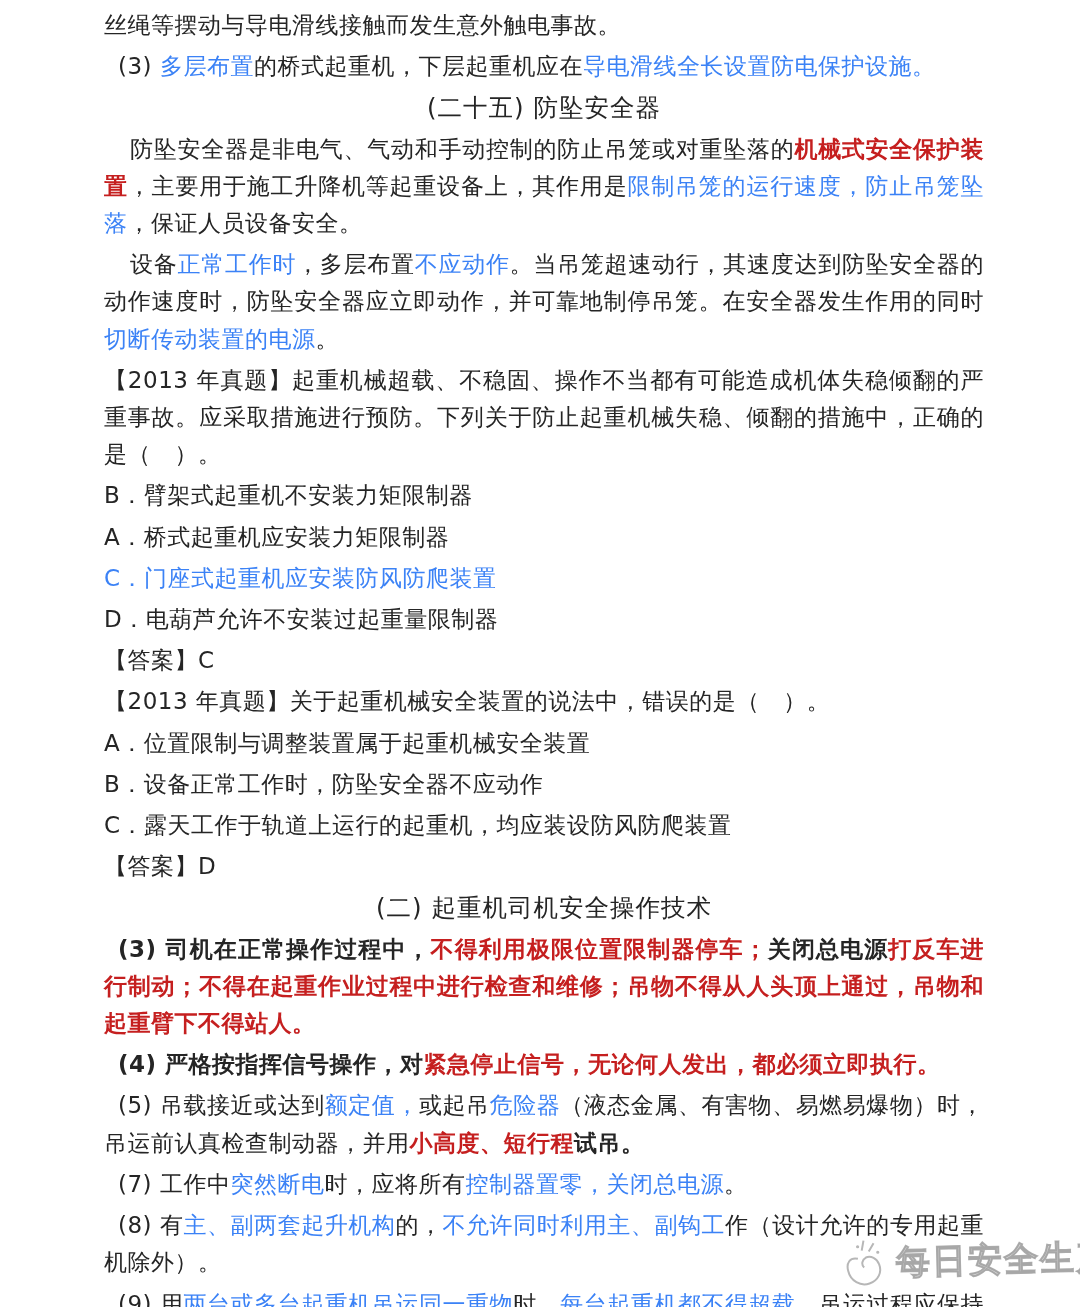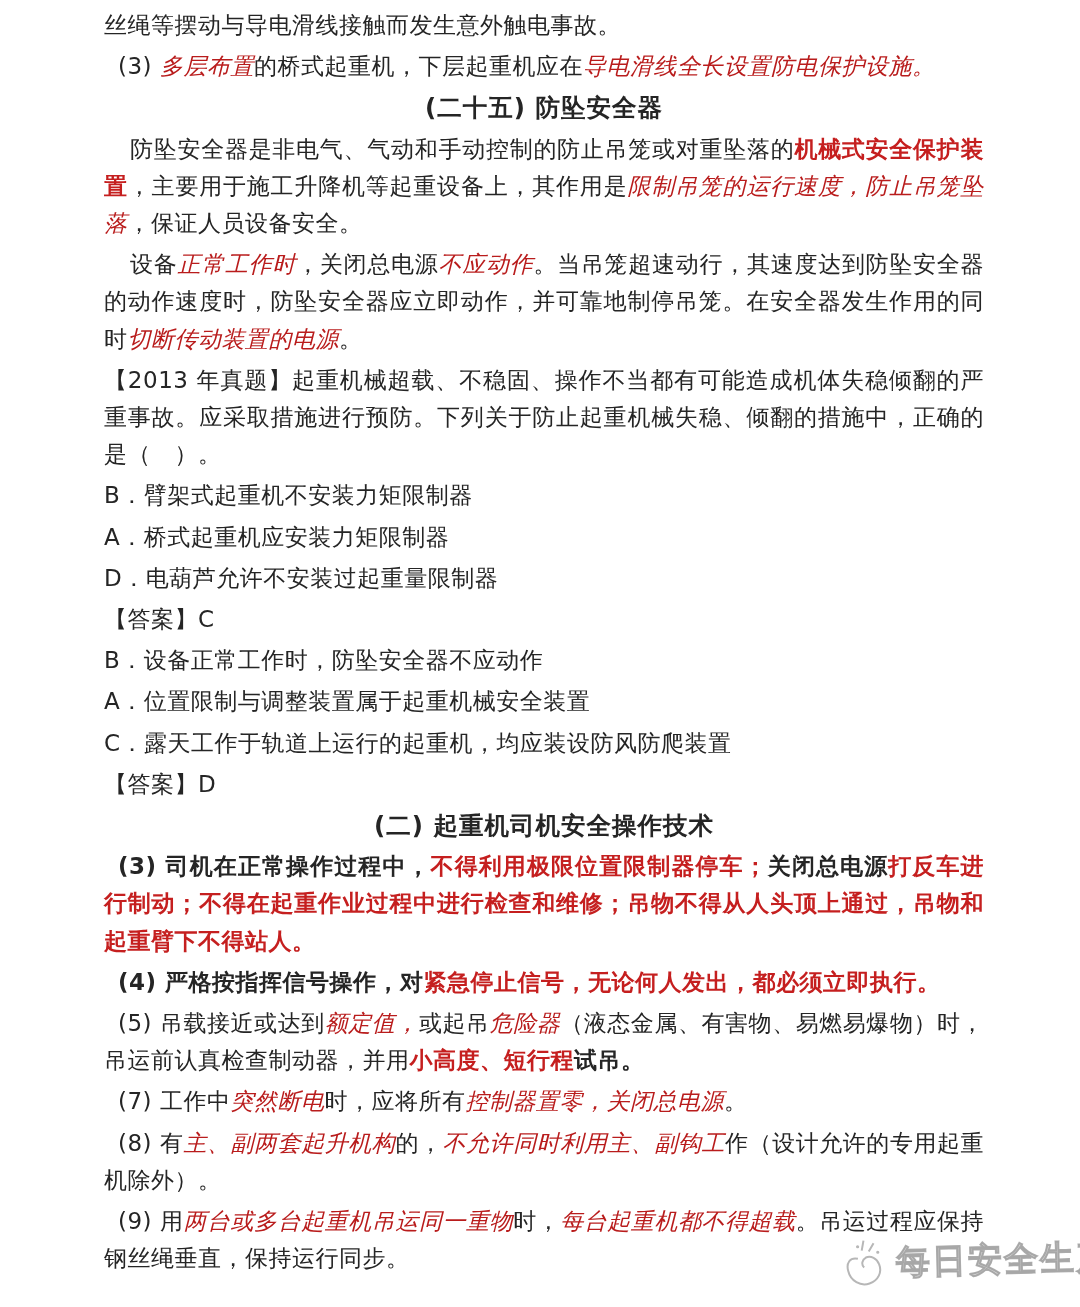--- a/index.html
+++ b/index.html
@@ -16,28 +16,28 @@
   p.line{
     margin:4px;
     font-size:23px;
     line-height:37.2px;
     color:#252525;
     text-align:justify;
     letter-spacing:0.5px;
   }
   p.heading{
     text-align:center;
-    font-weight:bold;
+    font-weight:normal;
     font-size:24.5px;
     letter-spacing:1px;
   }
   .ind1{text-indent:14px;}
   .ind2{text-indent:26px;}
   .bold{font-weight:bold;}
-  .red{color:#b91c1c;font-style:italic;}
+  .red{color:#3b82f6;}
   .redb{color:#c51f1f;}
   .watermark{
     position:absolute;
     left:838px;top:1218px;
     width:250px;height:85px;
     pointer-events:none;
     display:flex;align-items:center;
     transform:rotate(-1.5deg);
   }
   .wm-text{
@@ -51,28 +51,30 @@
   .wm-logo{flex:0 0 auto;margin-right:2px;opacity:0.75;}
 </style>
 </head>
 <body>
 
 <div class="doc">
     <p class="line"><span>丝绳等摆动与导电滑线接触而发生意外触电事故。</span></p>
     <p class="line ind1"><span>(3) </span><span class="red">多层布置</span><span>的桥式起重机，下层起重机应在</span><span class="red">导电滑线全长设置防电保护设施。</span></p>
     <p class="line heading"><span>(二十五) 防坠安全器</span></p>
     <p class="line ind2"><span>防坠安全器是非电气、气动和手动控制的防止吊笼或对重坠落的</span><span class="redb bold">机械式安全保护装置</span><span>，主要用于施工升降机等起重设备上，其作用是</span><span class="red">限制吊笼的运行速度，防止吊笼坠落</span><span>，保证人员设备安全。</span></p>
-    <p class="line ind2"><span>设备</span><span class="red">正常工作时</span><span>，关闭总电源</span><span class="red">不应动作</span><span>。当吊笼超速动行，其速度达到防坠安全器的动作速度时，防坠安全器应立即动作，并可靠地制停吊笼。在安全器发生作用的同时</span><span class="red">切断传动装置的电源</span><span>。</span></p>
+    <p class="line ind2"><span>设备</span><span class="red">正常工作时</span><span>，多层布置</span><span class="red">不应动作</span><span>。当吊笼超速动行，其速度达到防坠安全器的动作速度时，防坠安全器应立即动作，并可靠地制停吊笼。在安全器发生作用的同时</span><span class="red">切断传动装置的电源</span><span>。</span></p>
     <p class="line"><span>【2013 年真题】起重机械超载、不稳固、操作不当都有可能造成机体失稳倾翻的严重事故。应采取措施进行预防。下列关于防止起重机械失稳、倾翻的措施中，正确的是（　）。</span></p>
     <p class="line"><span>B．臂架式起重机不安装力矩限制器</span></p>
     <p class="line"><span>A．桥式起重机应安装力矩限制器</span></p>
+    <p class="line"><span class="red">C．门座式起重机应安装防风防爬装置</span></p>
     <p class="line"><span>D．电葫芦允许不安装过起重量限制器</span></p>
     <p class="line"><span>【答案】C</span></p>
+    <p class="line"><span>【2013 年真题】关于起重机械安全装置的说法中，错误的是（　）。</span></p>
+    <p class="line"><span>A．位置限制与调整装置属于起重机械安全装置</span></p>
     <p class="line"><span>B．设备正常工作时，防坠安全器不应动作</span></p>
-    <p class="line"><span>A．位置限制与调整装置属于起重机械安全装置</span></p>
     <p class="line"><span>C．露天工作于轨道上运行的起重机，均应装设防风防爬装置</span></p>
     <p class="line"><span>【答案】D</span></p>
     <p class="line heading"><span>(二) 起重机司机安全操作技术</span></p>
     <p class="line ind1 bold"><span>(3) 司机在正常操作过程中，</span><span class="redb">不得利用极限位置限制器停车；</span><span>关闭总电源</span><span class="redb">打反车进行制动；不得在起重作业过程中进行检查和维修；吊物不得从人头顶上通过，吊物和起重臂下不得站人。</span></p>
     <p class="line ind1 bold"><span>(4) 严格按指挥信号操作，对</span><span class="redb">紧急停止信号，无论何人发出，都必须立即执行。</span></p>
     <p class="line ind1"><span>(5) 吊载接近或达到</span><span class="red">额定值，</span><span>或起吊</span><span class="red">危险器</span><span>（液态金属、有害物、易燃易爆物）时，吊运前认真检查制动器，并用</span><span class="redb bold">小高度、短行程</span><span class="bold">试吊。</span></p>
     <p class="line ind1"><span>(7) 工作中</span><span class="red">突然断电</span><span>时，应将所有</span><span class="red">控制器置零，关闭总电源</span><span>。</span></p>
     <p class="line ind1"><span>(8) 有</span><span class="red">主、副两套起升机构</span><span>的，</span><span class="red">不允许同时利用主、副钩工</span><span>作（设计允许的专用起重机除外）。</span></p>
     <p class="line ind1"><span>(9) 用</span><span class="red">两台或多台起重机吊运同一重物</span><span>时，</span><span class="red">每台起重机都不得超载</span><span>。吊运过程应保持钢丝绳垂直，保持运行同步。</span></p>
   </div>

